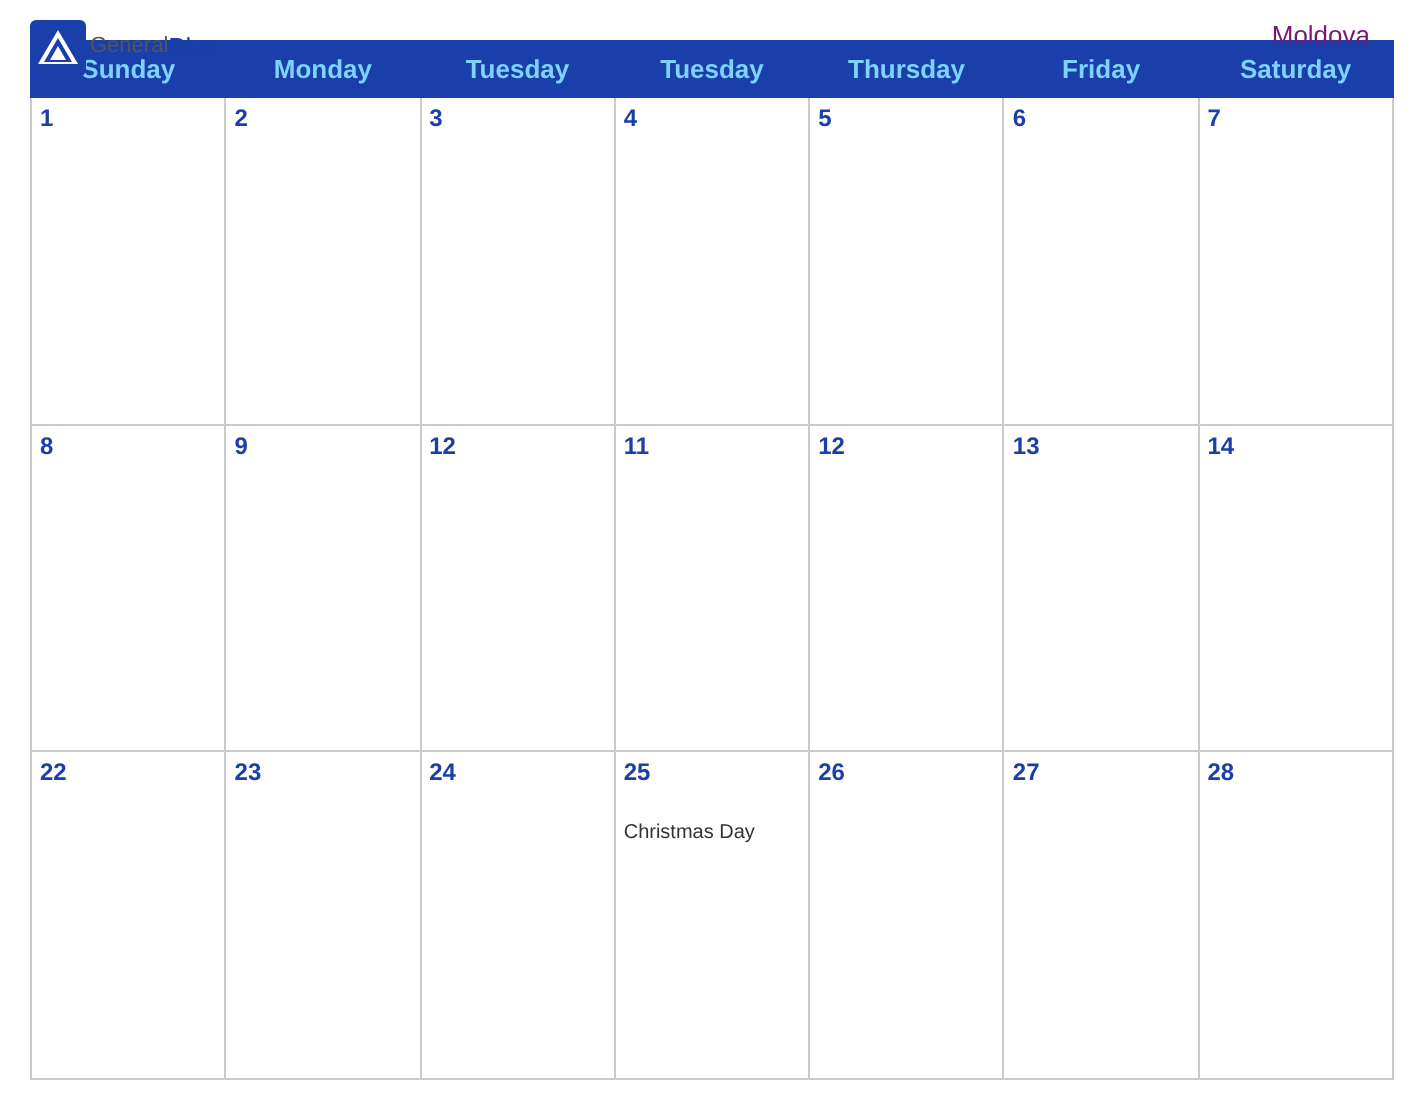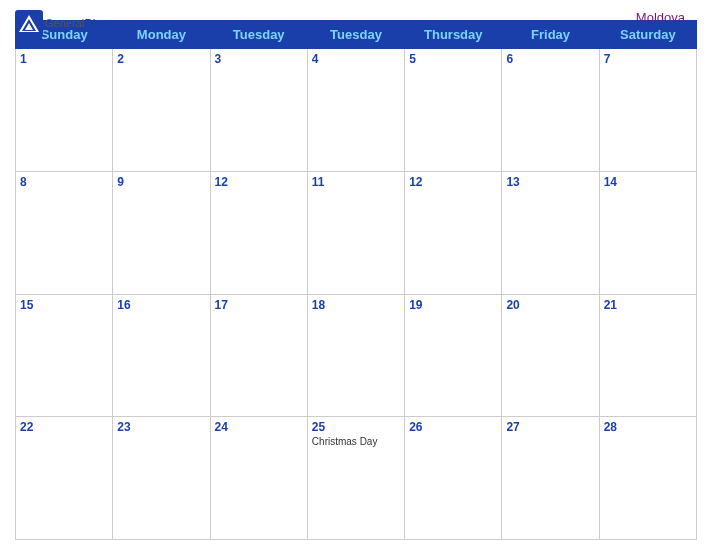--- a/index.html
+++ b/index.html
@@ -93,21 +93,21 @@
       font-size: 12px;
       color: #1a3faa;
       font-weight: bold;
       display: block;
     }
 
     .event-label {
       font-size: 10px;
       color: #333;
       display: block;
-      margin-top: 2px;
+      margin-top: 18px;
     }
   </style>
 </head>
 <body>
 
 <div class="header-area">
   <div class="logo-area">
     <svg class="logo-icon" viewBox="0 0 28 28" xmlns="http://www.w3.org/2000/svg">
       <rect width="28" height="28" rx="3" fill="#1a3faa"></rect>
       <polygon points="14,5 24,22 4,22" fill="white"></polygon>
@@ -176,43 +176,20 @@
         </td>
         <td>
           <span class="date-num">13</span>
         </td>
         <td>
           <span class="date-num">14</span>
         </td>
       </tr>
       <tr>
         <td>
-          <span class="date-num">15</span>
-        </td>
-        <td>
-          <span class="date-num">16</span>
-        </td>
-        <td>
-          <span class="date-num">17</span>
-        </td>
-        <td>
-          <span class="date-num">18</span>
-        </td>
-        <td>
-          <span class="date-num">19</span>
-        </td>
-        <td>
-          <span class="date-num">20</span>
-        </td>
-        <td>
-          <span class="date-num">21</span>
-        </td>
-      </tr>
-      <tr>
-        <td>
           <span class="date-num">22</span>
         </td>
         <td>
           <span class="date-num">23</span>
         </td>
         <td>
           <span class="date-num">24</span>
         </td>
         <td>
           <span class="date-num">25</span>

